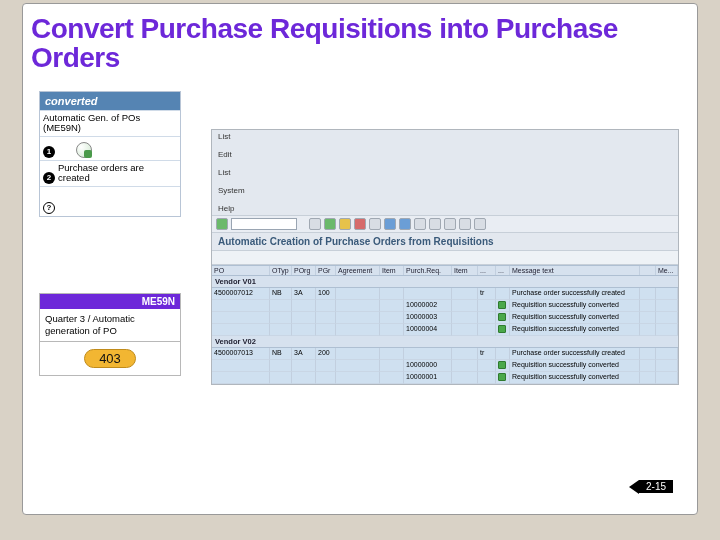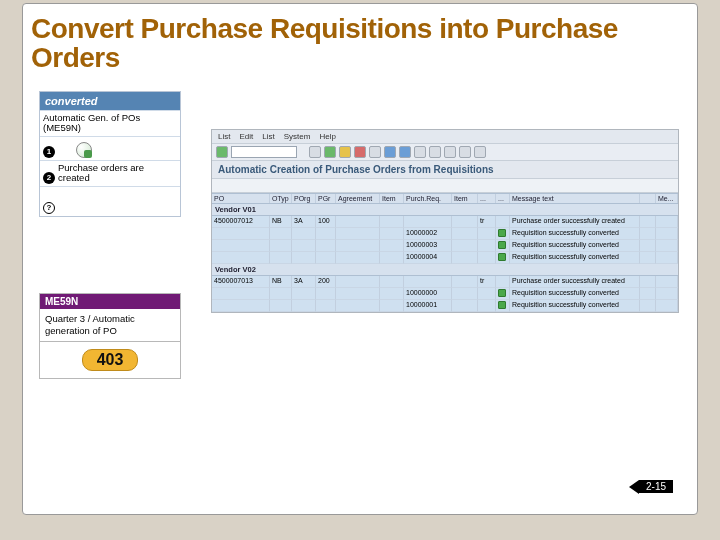--- a/index.html
+++ b/index.html
@@ -14,21 +14,21 @@
     position: absolute;
     left: 22px; top: 3px;
     width: 676px; height: 512px;
     background: #fff;
     border: 1px solid #999;
     border-radius: 4px;
   }
   .title {
     font-size: 28px;
     font-weight: 900;
-    color: #a16207;
+    color: #6d28d9;
     letter-spacing: -0.5px;
     line-height: 1.05;
     padding: 10px 8px 4px 8px;
   }
   .content {
     position: relative;
     width: 100%; height: calc(100% - 84px);
   }
 
   
@@ -91,61 +91,63 @@
   
   .tcode-box {
     position: absolute;
     left: 16px; top: 216px;
     width: 142px;
     border: 1px solid #b8b8b8;
     font-size: 10px;
     background: #fff;
   }
   .tcode-head {
-    background: #701a75;
+    background: #6d28d9;
     color: #fff;
     font-weight: bold;
     padding: 2px 5px;
     font-size: 10px;
+    text-align: right;
   }
   .tcode-body {
     padding: 4px 5px;
     font-size: 9.5px;
     line-height: 1.25;
     border-bottom: 1px solid #b8b8b8;
   }
   .page-pill-wrap { padding: 7px 0; text-align: center; }
   .page-pill {
     display: inline-block;
     background: #f2b632;
     border: 1px solid #c08b1a;
     border-radius: 10px;
     padding: 1px 14px;
-    font-size: 16px;
-    font-weight: bold;
+    font-size: 13px;
+    font-weight: normal;
     color: #111;
     text-align: center;
   }
 
   
   .sap {
     position: absolute;
     left: 188px; top: 52px;
     width: 468px;
     border: 1px solid #b0b6bd;
     background: #f1f4f8;
     font-size: 8px;
   }
   .sap-menu {
     display: flex;
     gap: 9px;
     padding: 2px 6px;
     background: #e3e8ef;
     border-bottom: 1px solid #c7cfd8;
     color: #333;
+    flex-direction: column;
   }
   .sap-toolbar {
     display: flex;
     align-items: center;
     gap: 3px;
     padding: 2px 4px;
     background: #e9edf3;
     border-bottom: 1px solid #c7cfd8;
   }
   .tb-input {

